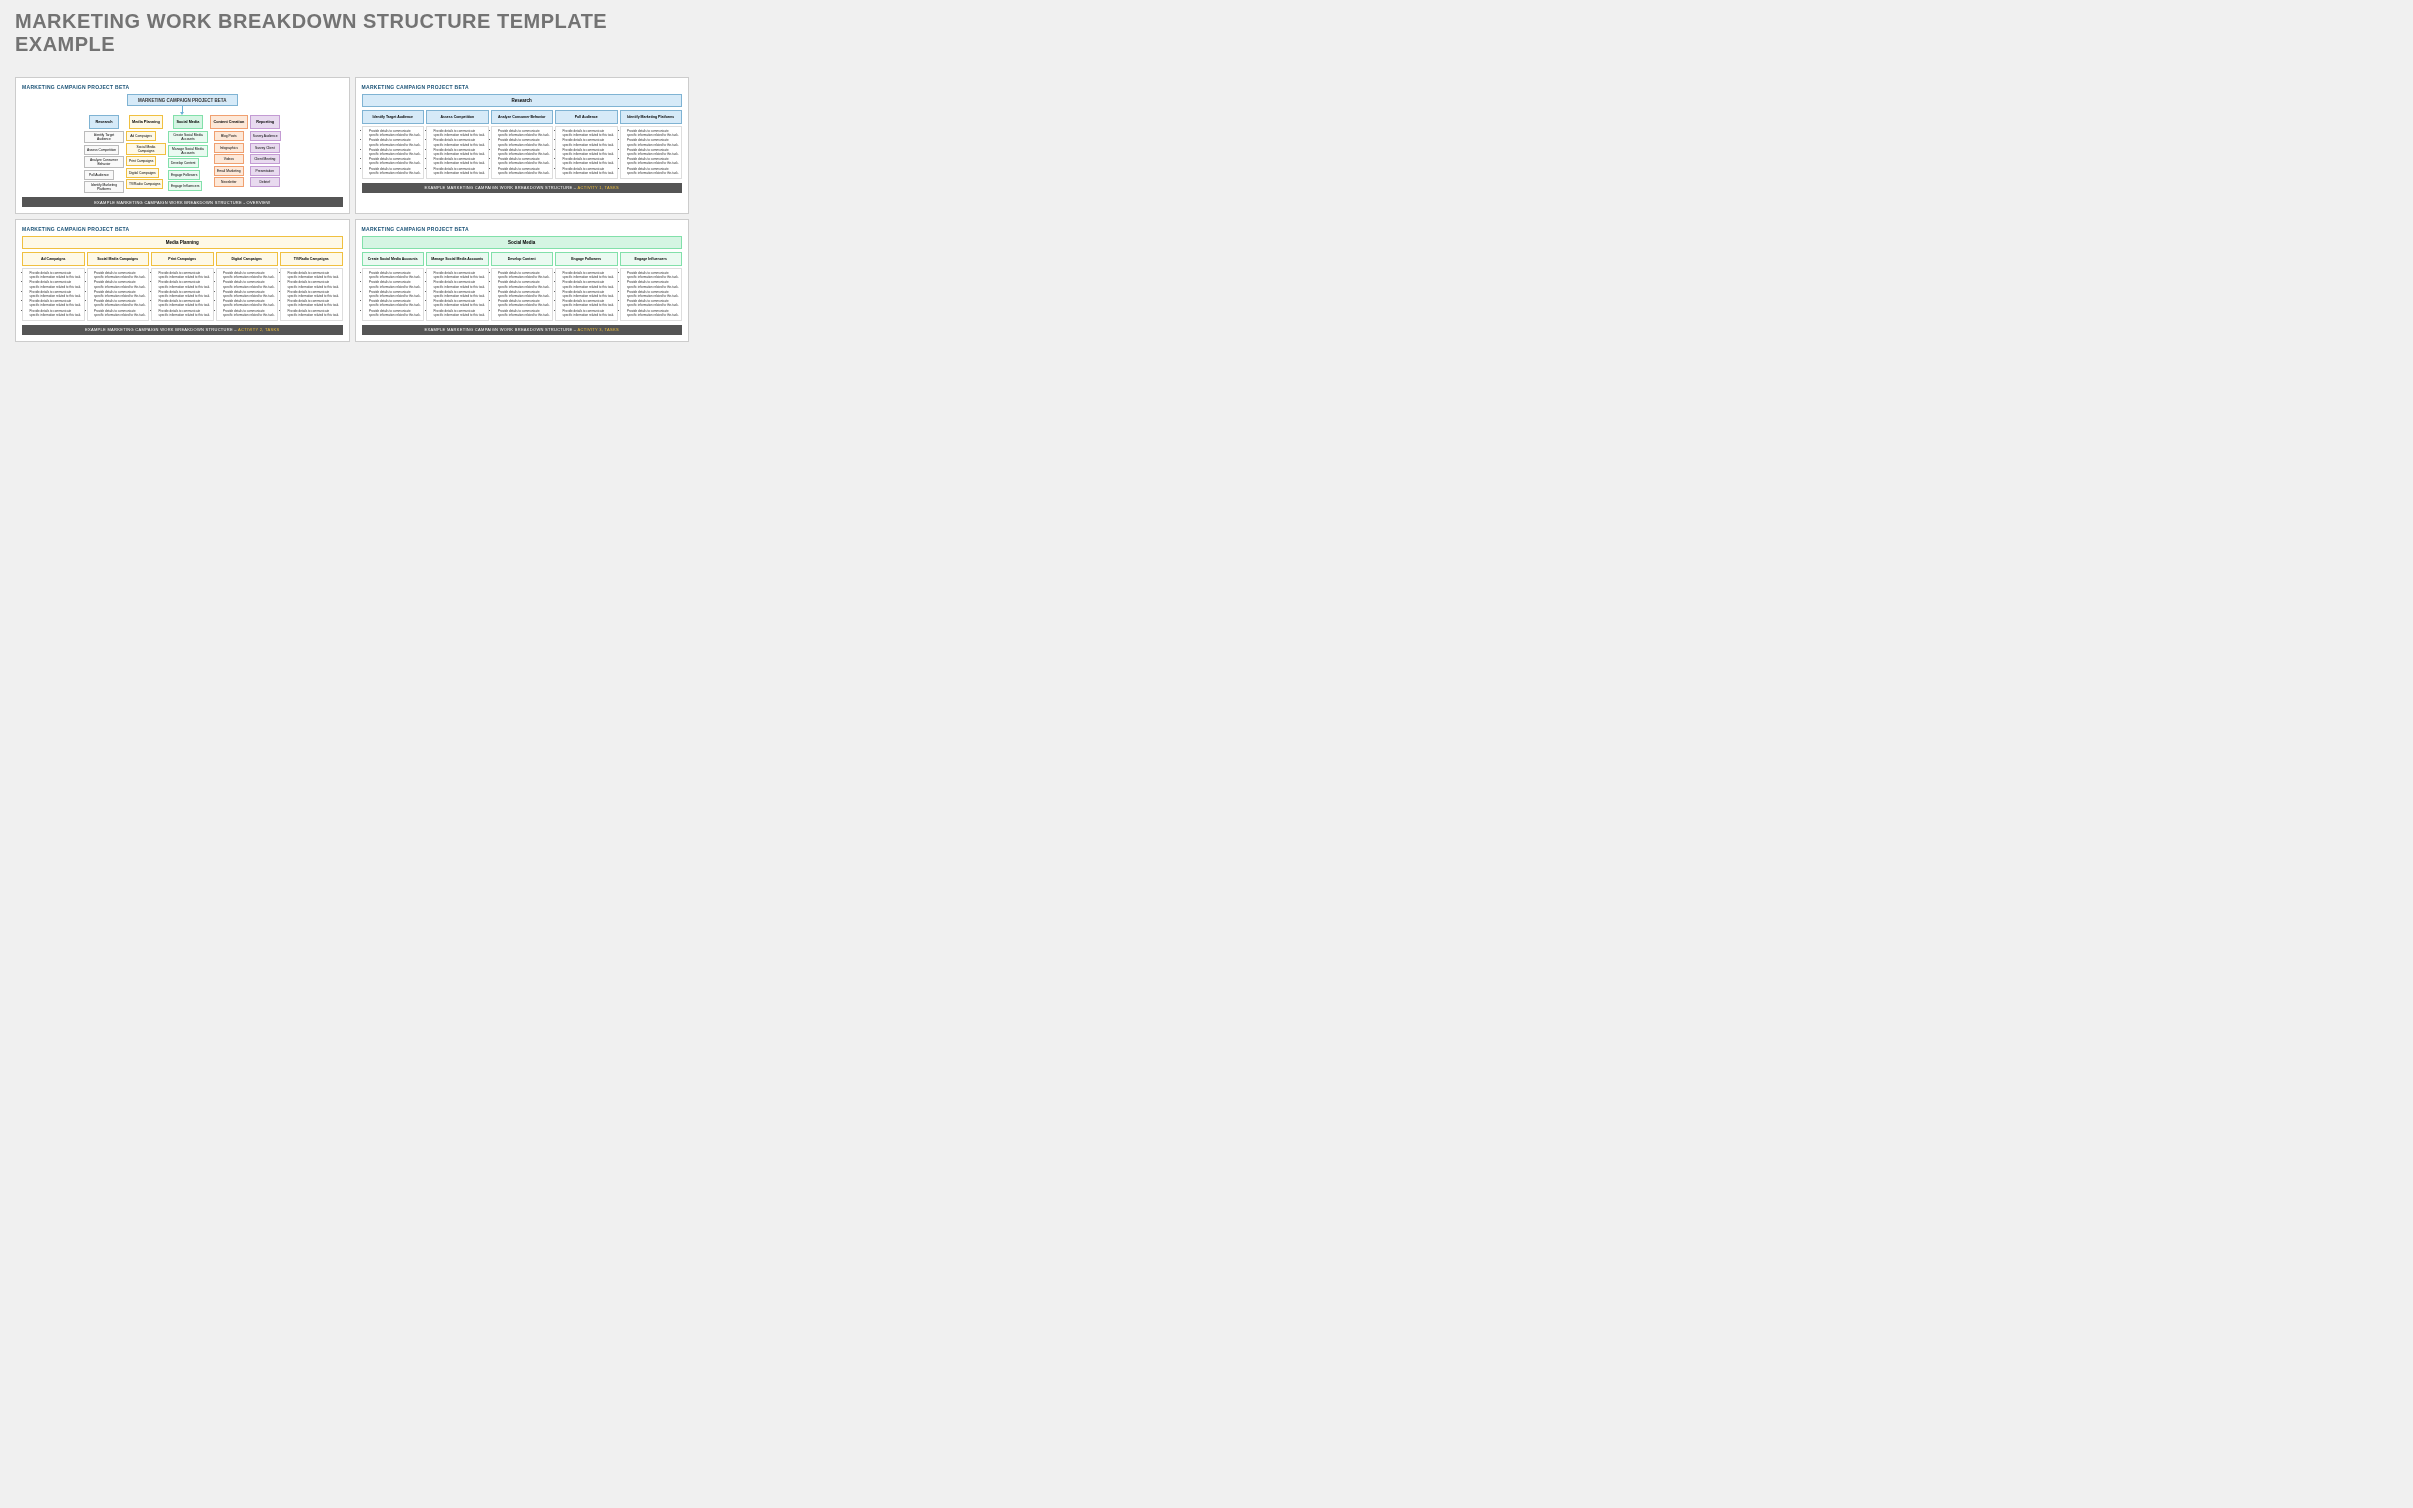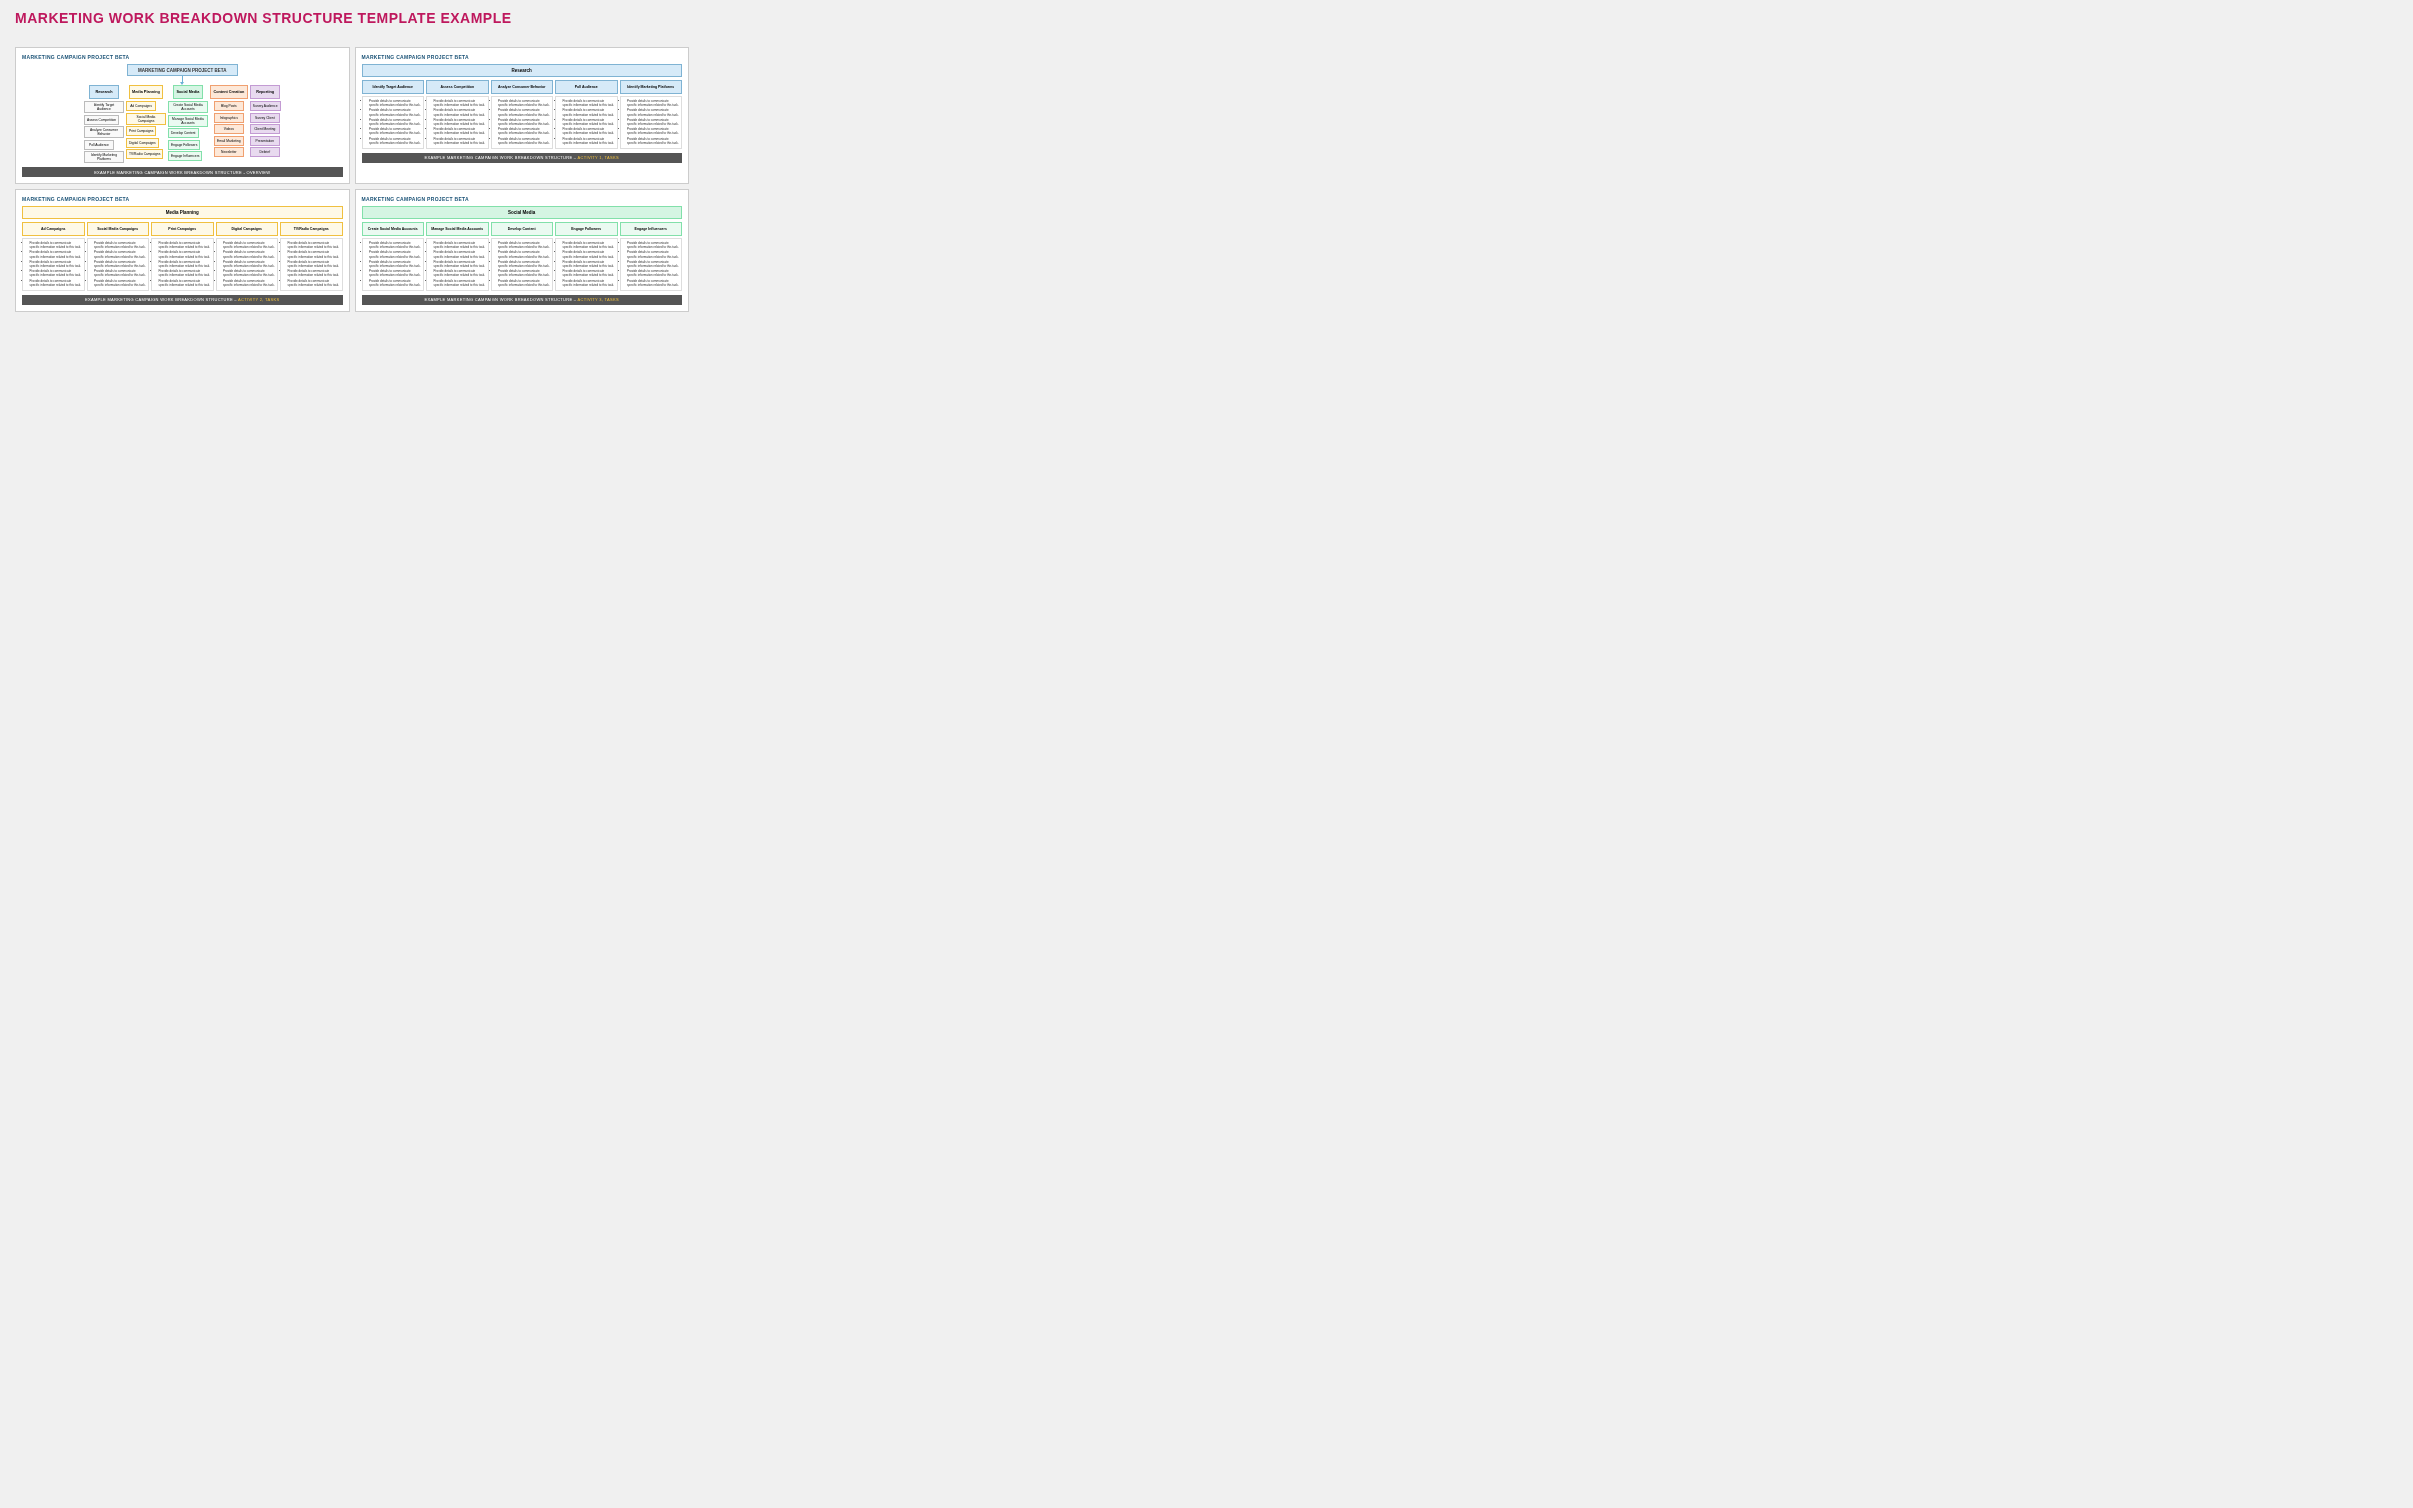--- a/index.html
+++ b/index.html
@@ -4,23 +4,23 @@
   <style>
     * { box-sizing: border-box; margin: 0; padding: 0; }
     body {
       font-family: Arial, sans-serif;
       background: #f0f0f0;
       width: 704px;
       min-height: 442px;
       padding: 10px 15px;
     }
     h1.main-title {
-      font-size: 14px;
+      font-size: 20px;
       font-weight: 900;
-      color: #be185d;
+      color: #737373;
       text-transform: uppercase;
       margin-bottom: 21px;
       letter-spacing: 0.5px;
     }
     .quadrant-grid {
       display: grid;
       grid-template-columns: 1fr 1fr;
       grid-template-rows: auto auto;
       gap: 5px;
     }

